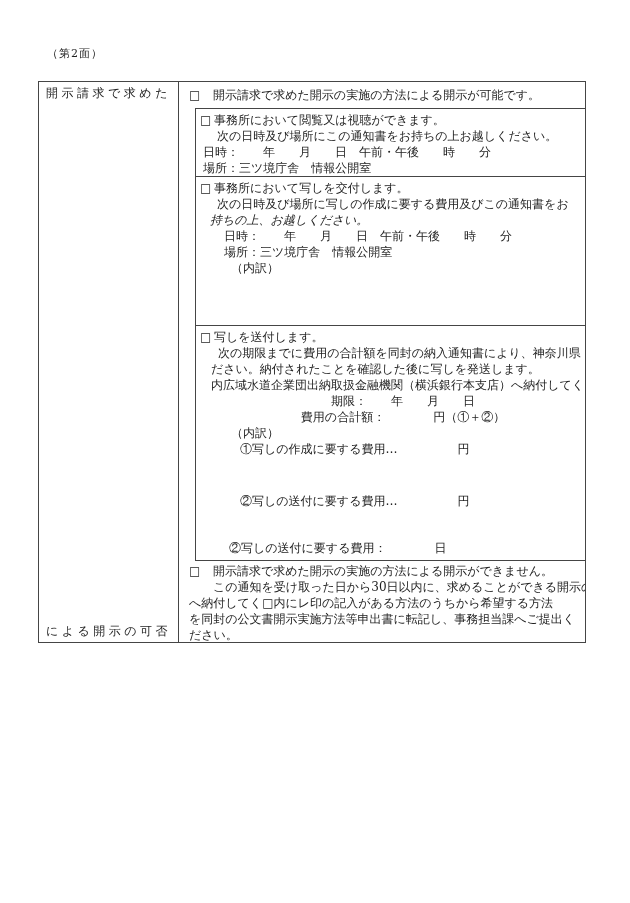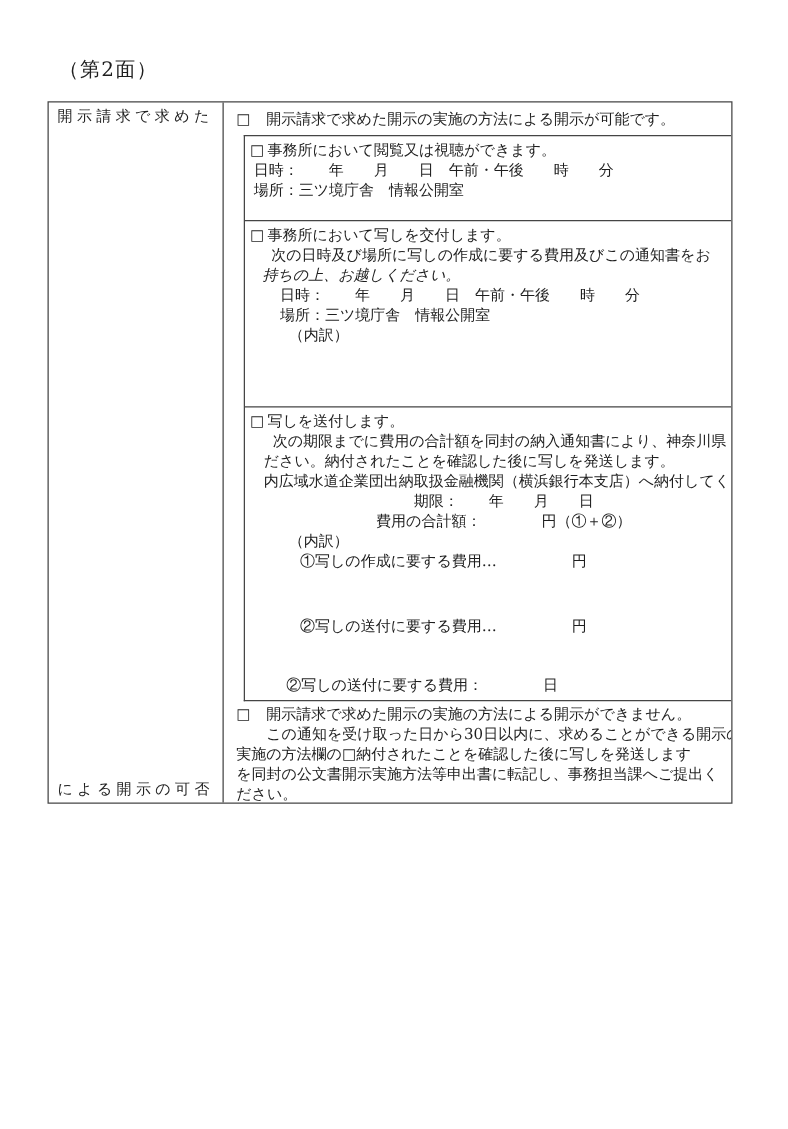--- a/index.html
+++ b/index.html
@@ -2,21 +2,21 @@
 <html><head>
 <meta charset="utf-8">
 <style>
   html,body{margin:0;padding:0;}
   body{
     width:630px;height:903px;background:#ffffff;
     font-family:"DejaVu Serif","Liberation Serif",serif;
     color:#1e1e1e;
   }
   .page{position:relative;width:630px;height:903px;background:#ffffff;overflow:hidden;}
-  .corner{position:absolute;left:47px;top:46px;font-size:16px;letter-spacing:1px;}
+  .corner{position:absolute;left:47px;top:46px;font-size:11px;letter-spacing:1px;}
   .doc-table{
     position:absolute;left:38px;top:81px;width:548px;height:562px;
     border:1px solid #454545;box-sizing:border-box;display:flex;
   }
   .left-cell{
     width:140px;box-sizing:border-box;border-right:1px solid #454545;
     display:flex;flex-direction:column;justify-content:space-between;align-items:center;
   }
   .lbl-line{font-size:12px;line-height:22px;letter-spacing:3.5px;white-space:nowrap;}
   .right-cell{flex:1;box-sizing:border-box;display:flex;flex-direction:column;overflow:hidden;}
@@ -33,21 +33,21 @@
   .ibox{box-sizing:border-box;font-size:12px;line-height:16px;padding:3px 4px 0 4px;overflow:hidden;}
   .box1{height:68px;border-bottom:1px solid #454545;}
   .box2{height:149px;border-bottom:1px solid #454545;}
   .box3{height:234px;}
   .line{white-space:nowrap;}
   .hline{display:flex;align-items:center;white-space:nowrap;}
   .i3{padding-left:3px;}
   .i10{padding-left:10px;font-style:italic;}
   .i11{padding-left:11px;}
   .i17{padding-left:17px;}
-  .i18{padding-left:18px;text-align:right;}
+  .i18{padding-left:18px;}
   .i24{padding-left:24px;}
   .i25{padding-left:25px;text-align:center;}
   .i29{padding-left:29px;}
   .i31{padding-left:31px;}
   .i40{padding-left:40px;}
   .sp36{height:36px;}
   .sp31{height:31px;}
   .row-b{
     height:81px;box-sizing:border-box;font-size:12px;line-height:16px;
     padding:2px 6px 0 10px;overflow:hidden;
@@ -76,20 +76,21 @@
         <span>開示請求で求めた開示の実施の方法による開示が可能です。</span>
       </div>
 
       <div class="inner-table">
 
         <div class="ibox box1">
           <div class="hline">
             <span class="cb cb-tight">□</span>
             <span>事務所において閲覧又は視聴ができます。</span>
           </div>
+          <div class="line i17">次の日時及び場所にこの通知書をお持ちの上お越しください。</div>
           <div class="line i3">日時：　　年　　月　　日　午前・午後　　時　　分</div>
           <div class="line i3">場所：三ツ境庁舎　情報公開室</div>
         </div>
 
         <div class="ibox box2">
           <div class="hline">
             <span class="cb cb-tight">□</span>
             <span>事務所において写しを交付します。</span>
           </div>
           <div class="line i17">次の日時及び場所に写しの作成に要する費用及びこの通知書をお</div>
@@ -118,20 +119,20 @@
         </div>
 
       </div>
 
       <div class="row-b">
         <div class="head">
           <span class="cb">□</span>
           <span>開示請求で求めた開示の実施の方法による開示ができません。</span>
         </div>
         <div class="line note-first">この通知を受け取った日から30日以内に、求めることができる開示の</div>
-        <div class="line">実施の方法欄の□納付されたことを確認した後に写しを発送します</div>
+        <div class="line">へ納付してく□内にレ印の記入がある方法のうちから希望する方法</div>
         <div class="line">を同封の公文書開示実施方法等申出書に転記し、事務担当課へご提出く</div>
         <div class="line">ださい。</div>
       </div>
 
     </div>
   </div>
 </div>
 
 </body></html>

